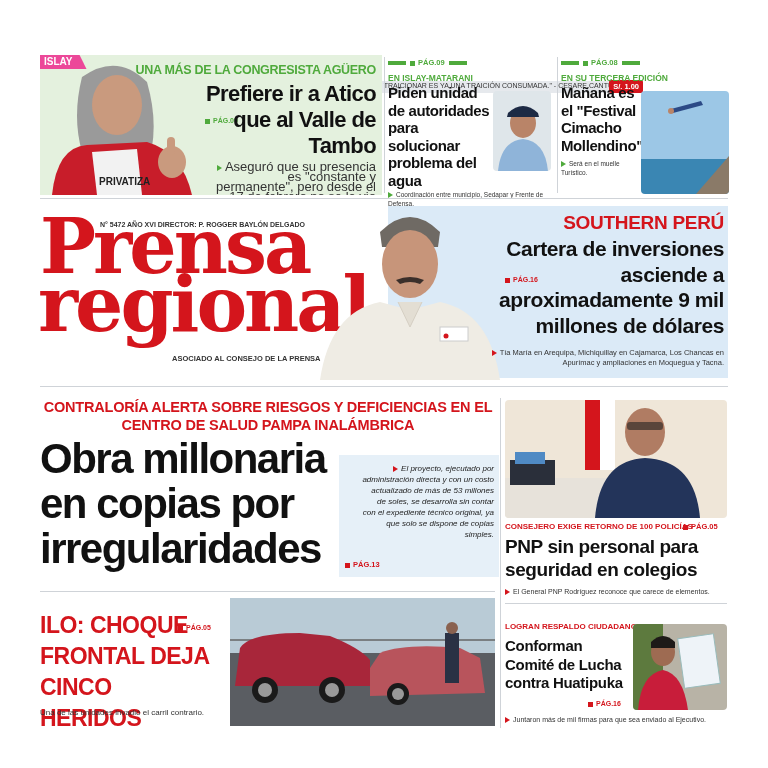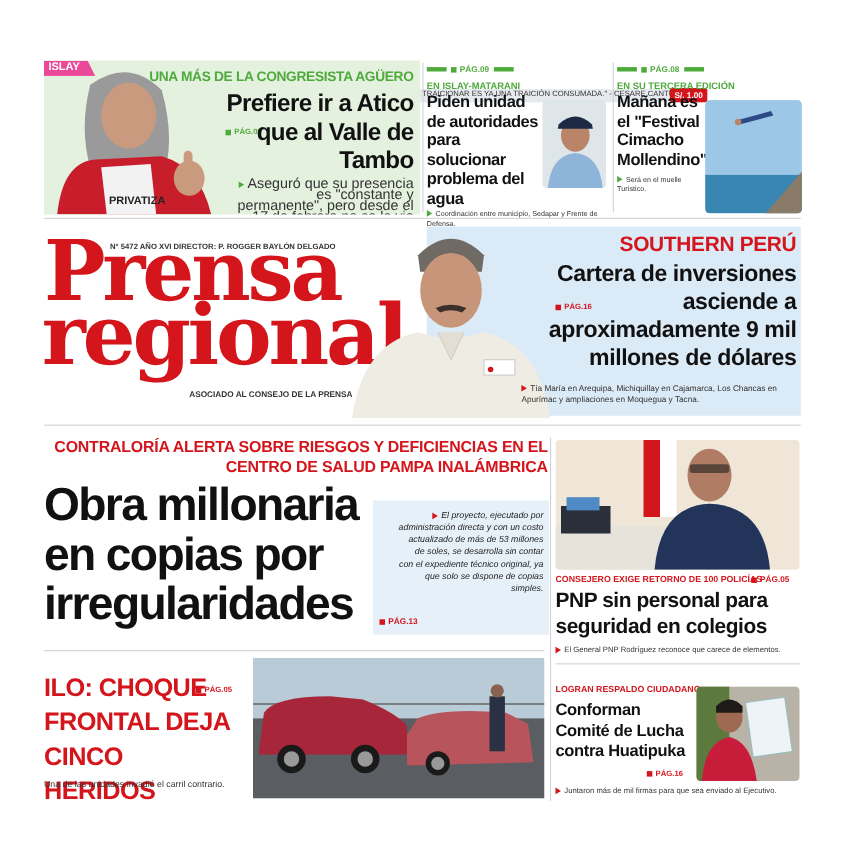--- a/index.html
+++ b/index.html
@@ -52,24 +52,24 @@
   .logo1 { left: 40px; top: 212px; font-family: "DejaVu Serif", serif; font-weight: bold; color: #d4151c; font-size: 76px; line-height: 70px; letter-spacing: -3px; transform: scaleX(0.98); transform-origin: left; }
   .logo2 { left: 38px; top: 270px; font-family: "DejaVu Serif", serif; font-weight: bold; color: #d4151c; font-size: 76px; line-height: 70px; letter-spacing: -3px; }
   .associated { left: 172px; top: 354px; font-size: 7.5px; font-weight: bold; color: #333; white-space: nowrap; }
 
   
   .southern-bg { left: 388px; top: 206px; width: 340px; height: 172px; background: #dbeaf7; }
   .photo-exec { left: 320px; top: 202px; width: 180px; height: 178px; }
   .southern-kicker { right: 44px; top: 212px; color: #d4151c; font-weight: bold; font-size: 19px; letter-spacing: -0.3px; white-space: nowrap; }
   .southern-head { right: 44px; top: 236px; width: 260px; text-align: right; font-weight: bold; font-size: 21px; line-height: 25.5px; letter-spacing: -0.4px; color: #111; }
   .southern-pag { left: 505px; top: 276px; font-size: 7px; font-weight: bold; color: #d4151c; }
-  .southern-sum { right: 44px; top: 348px; width: 250px; text-align: left; font-size: 7.5px; line-height: 10px; color: #333; }
-
-  
-  .main-kicker { left: 38px; top: 398px; width: 460px; text-align: right; color: #d4151c; font-weight: bold; font-size: 14.5px; line-height: 18px; letter-spacing: -0.2px; }
+  .southern-sum { right: 44px; top: 348px; width: 250px; text-align: right; font-size: 7.5px; line-height: 10px; color: #333; }
+
+  
+  .main-kicker { left: 38px; top: 398px; width: 460px; text-align: center; color: #d4151c; font-weight: bold; font-size: 14.5px; line-height: 18px; letter-spacing: -0.2px; }
   .main-head { left: 40px; top: 436px; width: 320px; font-weight: bold; font-size: 42px; line-height: 45px; letter-spacing: -1.5px; color: #111; }
   .main-box { left: 339px; top: 455px; width: 160px; height: 122px; background: #e6f0f8; }
   .main-box .text { position: absolute; right: 5px; top: 8px; width: 132px; text-align: right; font-style: italic; font-size: 8px; line-height: 11px; color: #222; }
   .main-box .pag { position: absolute; left: 6px; top: 105px; font-size: 7.5px; font-weight: bold; color: #d4151c; }
 
   
   .photo-police { left: 505px; top: 400px; width: 222px; height: 118px; border-radius: 4px; overflow: hidden; }
   .pnp-kicker { left: 505px; top: 522px; color: #d4151c; font-weight: bold; font-size: 8px; white-space: nowrap; }
   .pnp-pag { left: 683px; top: 522px; color: #d4151c; font-weight: bold; font-size: 7.5px; white-space: nowrap; }
   .pnp-head { left: 505px; top: 535px; width: 225px; font-weight: bold; font-size: 19px; line-height: 23px; letter-spacing: -0.4px; }

